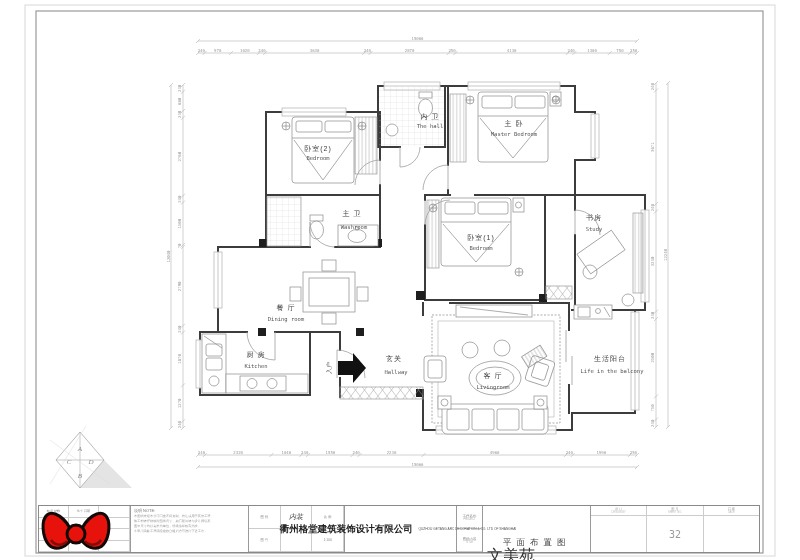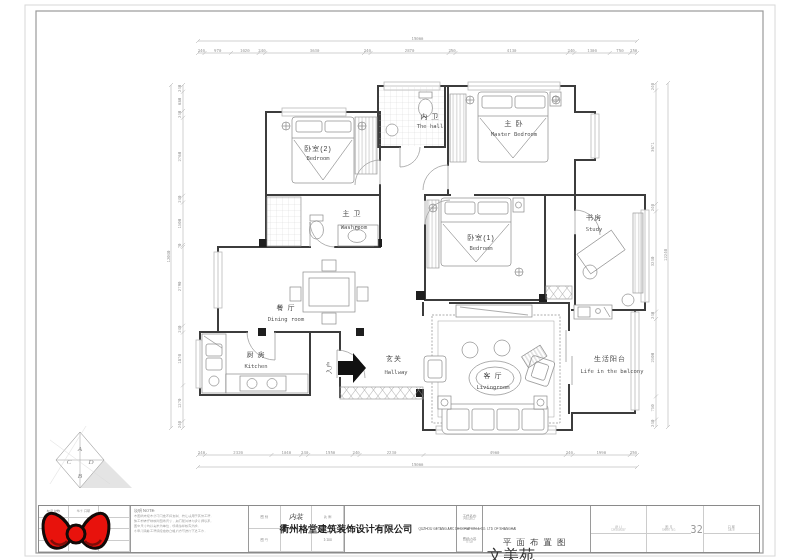--- a/index.html
+++ b/index.html
@@ -29,21 +29,21 @@
   .company-en{font-size:3.6px;color:#555;white-space:nowrap;transform:scale(.9);}
   .metastack{width:26px;display:flex;flex-direction:column;}
   .metastack>div{flex:1;border-bottom:1px solid #ccc;display:flex;flex-direction:column;
                  align-items:center;justify-content:center;}
   .meta-zh{font-size:3.4px;color:#888;}
   .meta-en{font-size:2.6px;color:#aaa;}
   .project{width:108px;position:relative;padding:3px 4px;box-sizing:border-box;}
   .proj-name{font-family:"Liberation Serif",serif;font-size:16px;color:#333;margin-top:37px;}
   .proj-draw{position:absolute;left:20px;bottom:3px;font-size:8.5px;letter-spacing:5px;color:#444;white-space:nowrap;}
   .pagecols{flex:1;display:flex;border-right:none;}
-  .pagecol{flex:1;border-right:1px solid #ccc;display:flex;flex-direction:row;align-items:center;}
+  .pagecol{flex:1;border-right:1px solid #ccc;display:flex;flex-direction:column;align-items:center;}
   .pagecol:last-child{border-right:none;}
   .pc-head{border-bottom:1px solid #ccc;width:100%;text-align:center;padding:1px 0;}
   .pc-zh{font-size:3.2px;color:#999;}
   .pc-en{font-size:2.6px;color:#bbb;}
   .pc-val{flex:1;display:flex;align-items:center;justify-content:center;
           font-size:10px;color:#9a9a9a;font-family:"DejaVu Sans Mono",monospace;}
   .bow{position:absolute;left:558px;top:-4px;z-index:4;pointer-events:none;}
 </style>
 </head>
 <body>

